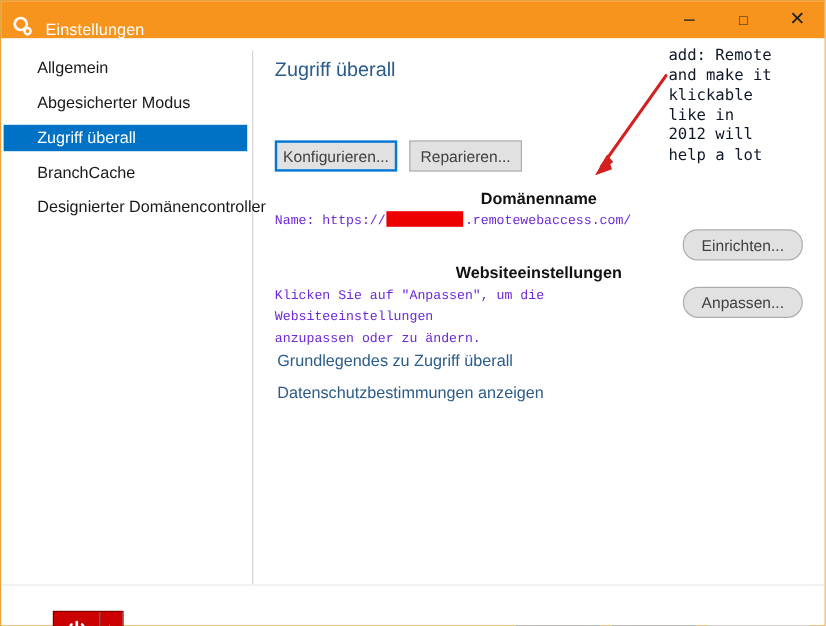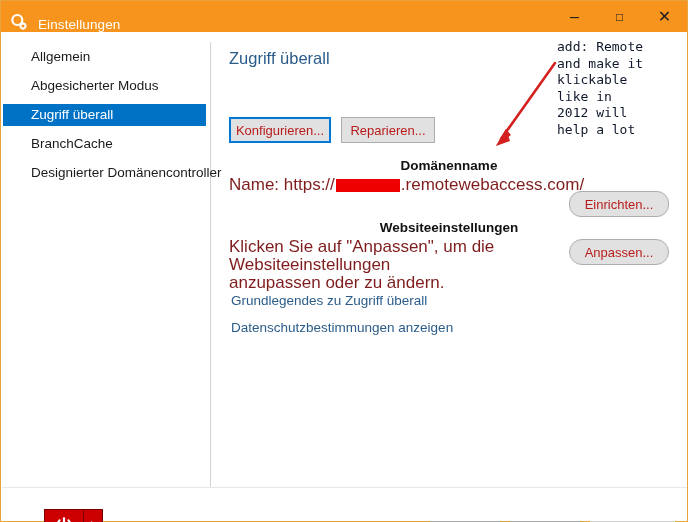--- a/index.html
+++ b/index.html
@@ -132,21 +132,21 @@
     white-space: nowrap;
   }
 
   
   .btn {
     box-sizing: border-box;
     background: #e1e1e1;
     border: 1px solid #adadad;
     font-family: "Liberation Sans", sans-serif;
     font-size: 13px;
-    color: #b91c1c;
+    color: #404040;
     text-align: center;
     white-space: nowrap;
     padding: 0;
   }
   .btn.focused {
     border: 2px solid #0078d7;
   }
   .btn.disabled {
     color: #a6a6a6;
     background: #e1e1e1;
@@ -204,23 +204,24 @@
     height: 1px;
     background: #d9d9d9;
     margin-left: 8px;
   }
   #domain-group-head { top: 126px; }
   #website-group-head { top: 188px; }
 
   .body-text {
     position: absolute;
     left: 18px;
-    font-size: 17px;
-    color: #7f1d1d;
+    font-size: 11px;
+    color: #6d28d9;
     line-height: 18px;
+    font-family: Liberation Mono, monospace;
   }
   #domain-name-row {
     top: 144px;
     white-space: nowrap;
   }
   .redacted {
     display: inline-block;
     width: 64px;
     height: 13px;
     background: #ee0000;

